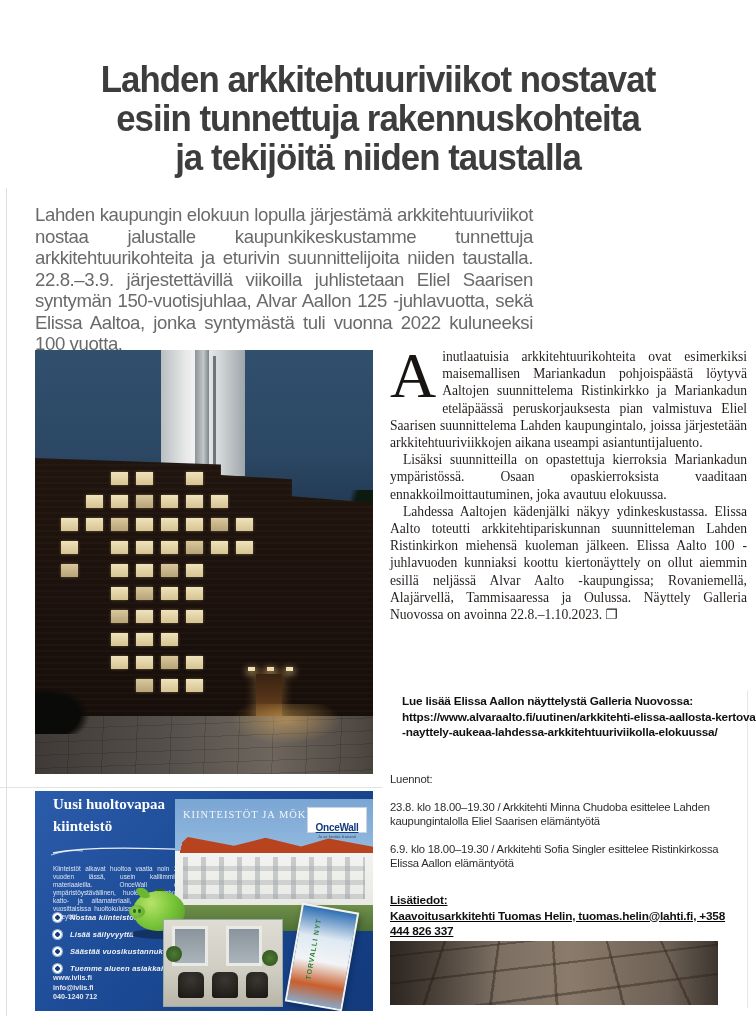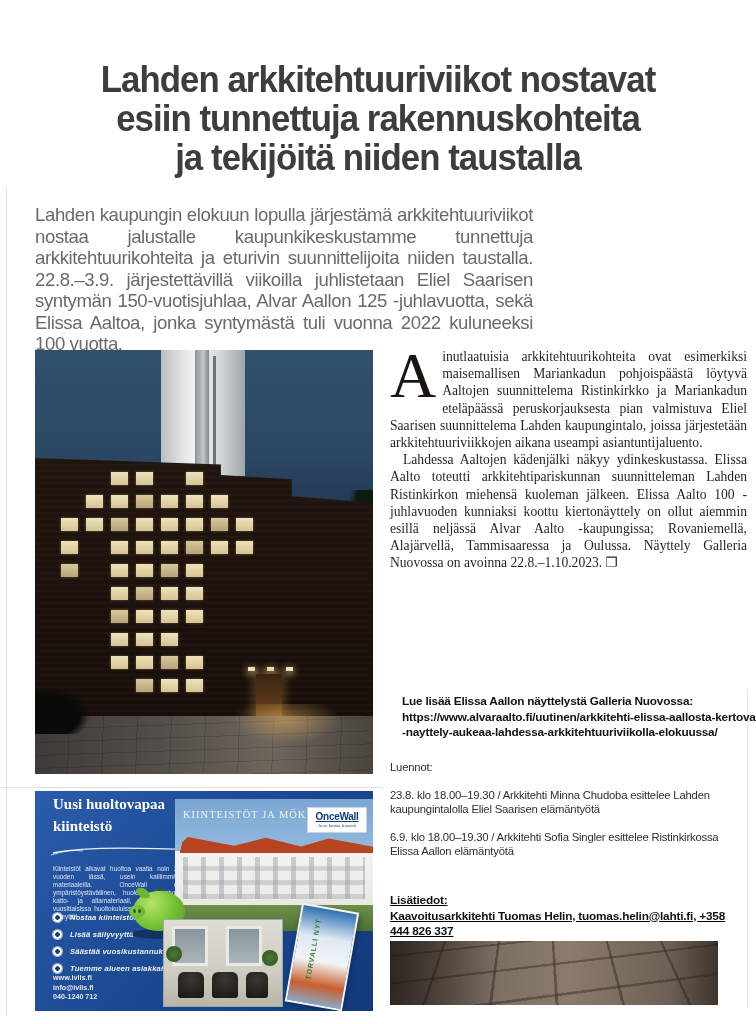--- a/index.html
+++ b/index.html
@@ -125,21 +125,21 @@
     font-weight:bold;color:#111;
     font-size:11.8px;line-height:15.5px;
     letter-spacing:-0.2px;
   }
   
   #lectures{position:absolute;left:390px;top:760px;width:357px;}
   .cond{
     color:#2e2e2e;font-size:11.3px;line-height:14.5px;letter-spacing:-0.2px;
   }
   .lecture-item{margin-top:13px;}
-  #lectures .heading{margin-top:0;}
+  #lectures .heading{margin-top:12px;}
   
   #info-block{position:absolute;left:390px;top:893px;width:357px;text-decoration:underline;}
 
   
   #pavement-photo{
     position:absolute;left:390px;top:941px;width:328px;height:64px;
     overflow:hidden;
     background:linear-gradient(90deg,#4e463f 0%,#7b6e62 30%,#8a7b6c 55%,#6d6054 85%,#3c352f 100%);
   }
   #pavement-grid{
@@ -197,21 +197,21 @@
     font-size:10.5px;letter-spacing:1px;color:#f4f4f4;
     font-family:"Liberation Serif",serif;
   }
   #ad-logo{
     position:absolute;right:6px;top:8px;width:58px;height:24px;
     background:#fff;border:1px solid #c9d4e2;
     text-align:center;
   }
   #ad-logo .brand{
     font-size:10px;font-weight:bold;color:#123a7c;letter-spacing:-0.3px;
-    text-decoration:underline;line-height:13px;display:block;margin-top:2px;
+    text-decoration:underline;line-height:13px;display:block;margin-top:13px;
   }
   #ad-logo .tagline{font-size:4.5px;color:#345;display:block;transform:scale(0.9);}
   #ad-building{
     position:absolute;left:0px;top:52px;width:198px;height:56px;
     background:linear-gradient(180deg,#f3f3f1 0%,#e8e8e4 100%);
   }
   #ad-building:before{ 
     content:"";position:absolute;left:-4px;top:-14px;width:210px;height:16px;
     background:
       linear-gradient(105deg,rgba(0,0,0,0) 0 6%,#b8441f 6% 100%);
@@ -346,20 +346,21 @@
       <div class="dl" style="left:38px"></div>
   </div>
   <div id="church-door"></div>
   <div id="church-ground"></div>
   <div id="church-lightpool"></div>
   <div id="church-bush"></div>
 </div>
 
 <div id="article">
   <p class="para"><span id="dropcap">A</span><span>inutlaatuisia arkkitehtuurikohteita ovat esimerkiksi maisemallisen Mariankadun pohjoispäästä löytyvä Aaltojen suunnittelema Ristinkirkko ja Mariankadun eteläpäässä peruskorjauksesta pian valmistuva Eliel Saarisen suunnittelema Lahden kaupungintalo, joissa järjestetään arkkitehtuuriviikkojen aikana useampi asiantuntijaluento.</span></p>
+  <p class="para indent">Lisäksi suunnitteilla on opastettuja kierroksia Mariankadun ympäristössä. Osaan opaskierroksista vaaditaan ennakkoilmoittautuminen, joka avautuu elokuussa.</p>
   <p class="para indent">Lahdessa Aaltojen kädenjälki näkyy ydinkeskustassa. Elissa Aalto toteutti arkkitehtipariskunnan suunnitteleman Lahden Ristinkirkon miehensä kuoleman jälkeen. Elissa Aalto 100 -juhlavuoden kunniaksi koottu kiertonäyttely on ollut aiemmin esillä neljässä Alvar Aalto -kaupungissa; Rovaniemellä, Alajärvellä, Tammisaaressa ja Oulussa. Näyttely Galleria Nuovossa on avoinna 22.8.–1.10.2023. ❐</p>
 </div>
 
 <div id="link-block">
   <div class="cond-bold">Lue lisää Elissa Aallon näyttelystä Galleria Nuovossa:</div>
   <div class="cond-bold" style="word-break:break-all;">https://www.alvaraalto.fi/uutinen/arkkitehti-elissa-aallosta-kertova-nayttely-aukeaa-lahdessa-arkkitehtuuriviikolla-elokuussa/</div>
 </div>
 
 <div id="lectures">
   <div class="cond heading">Luennot:</div>

